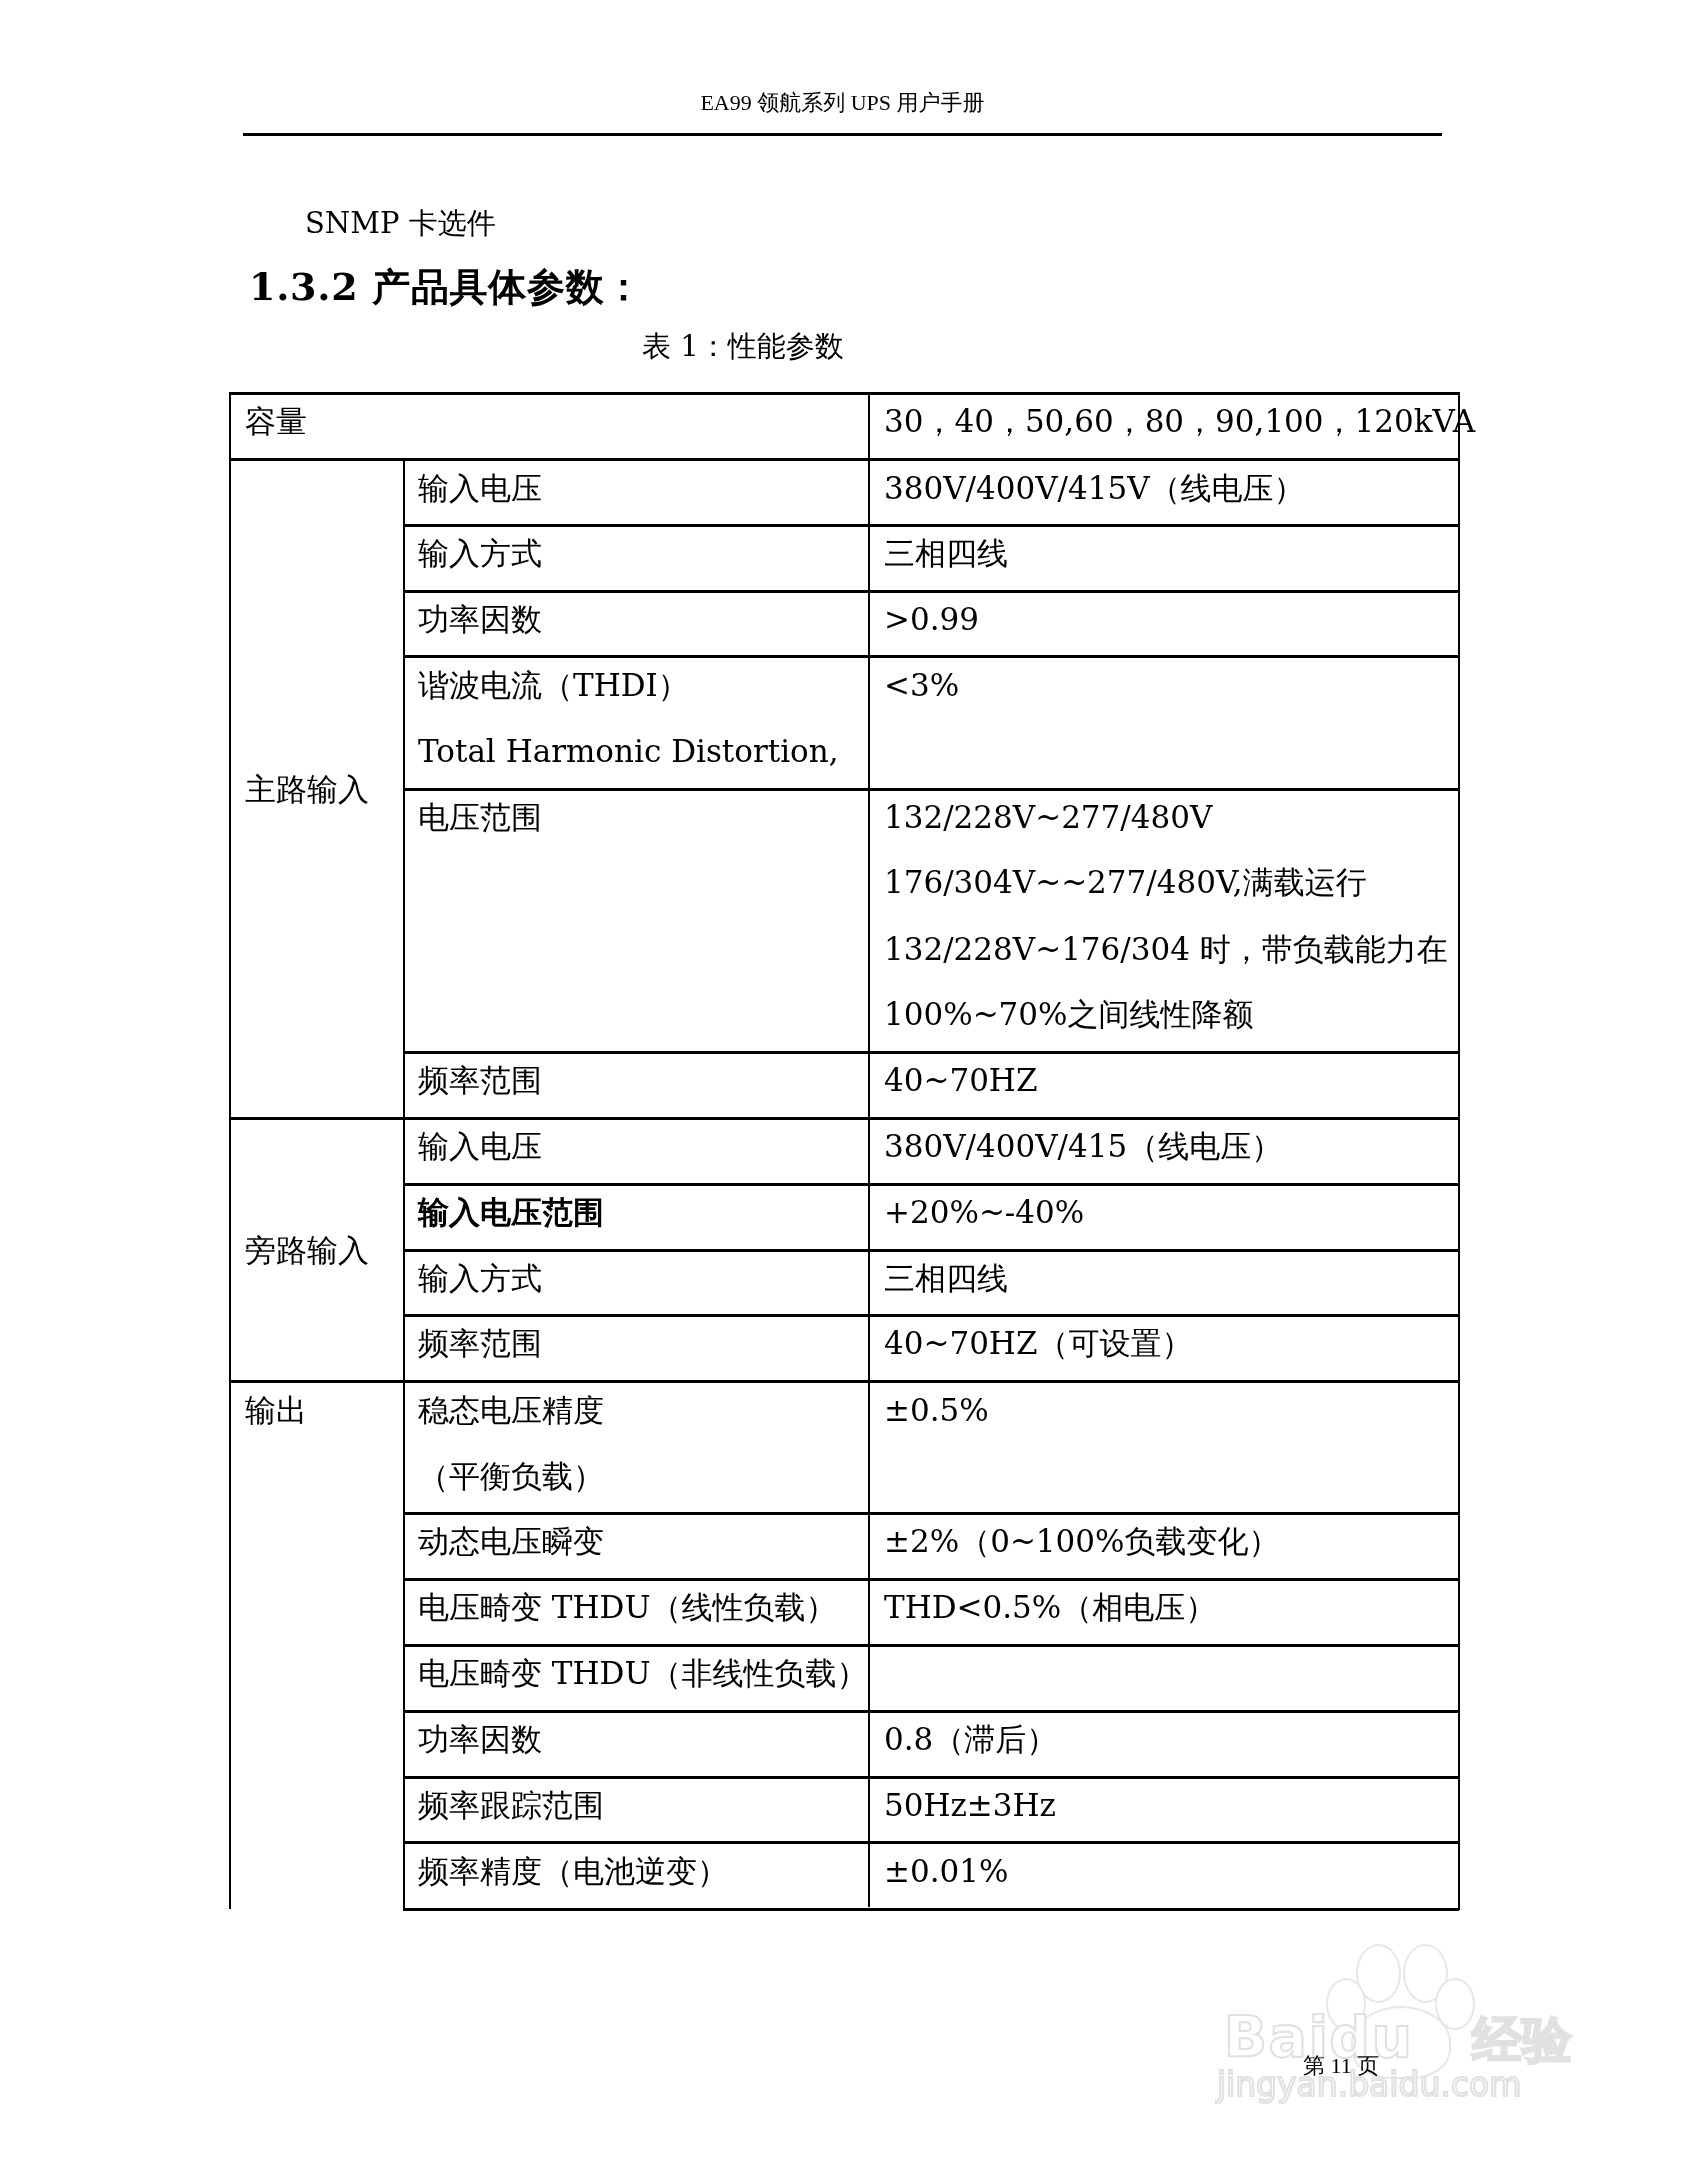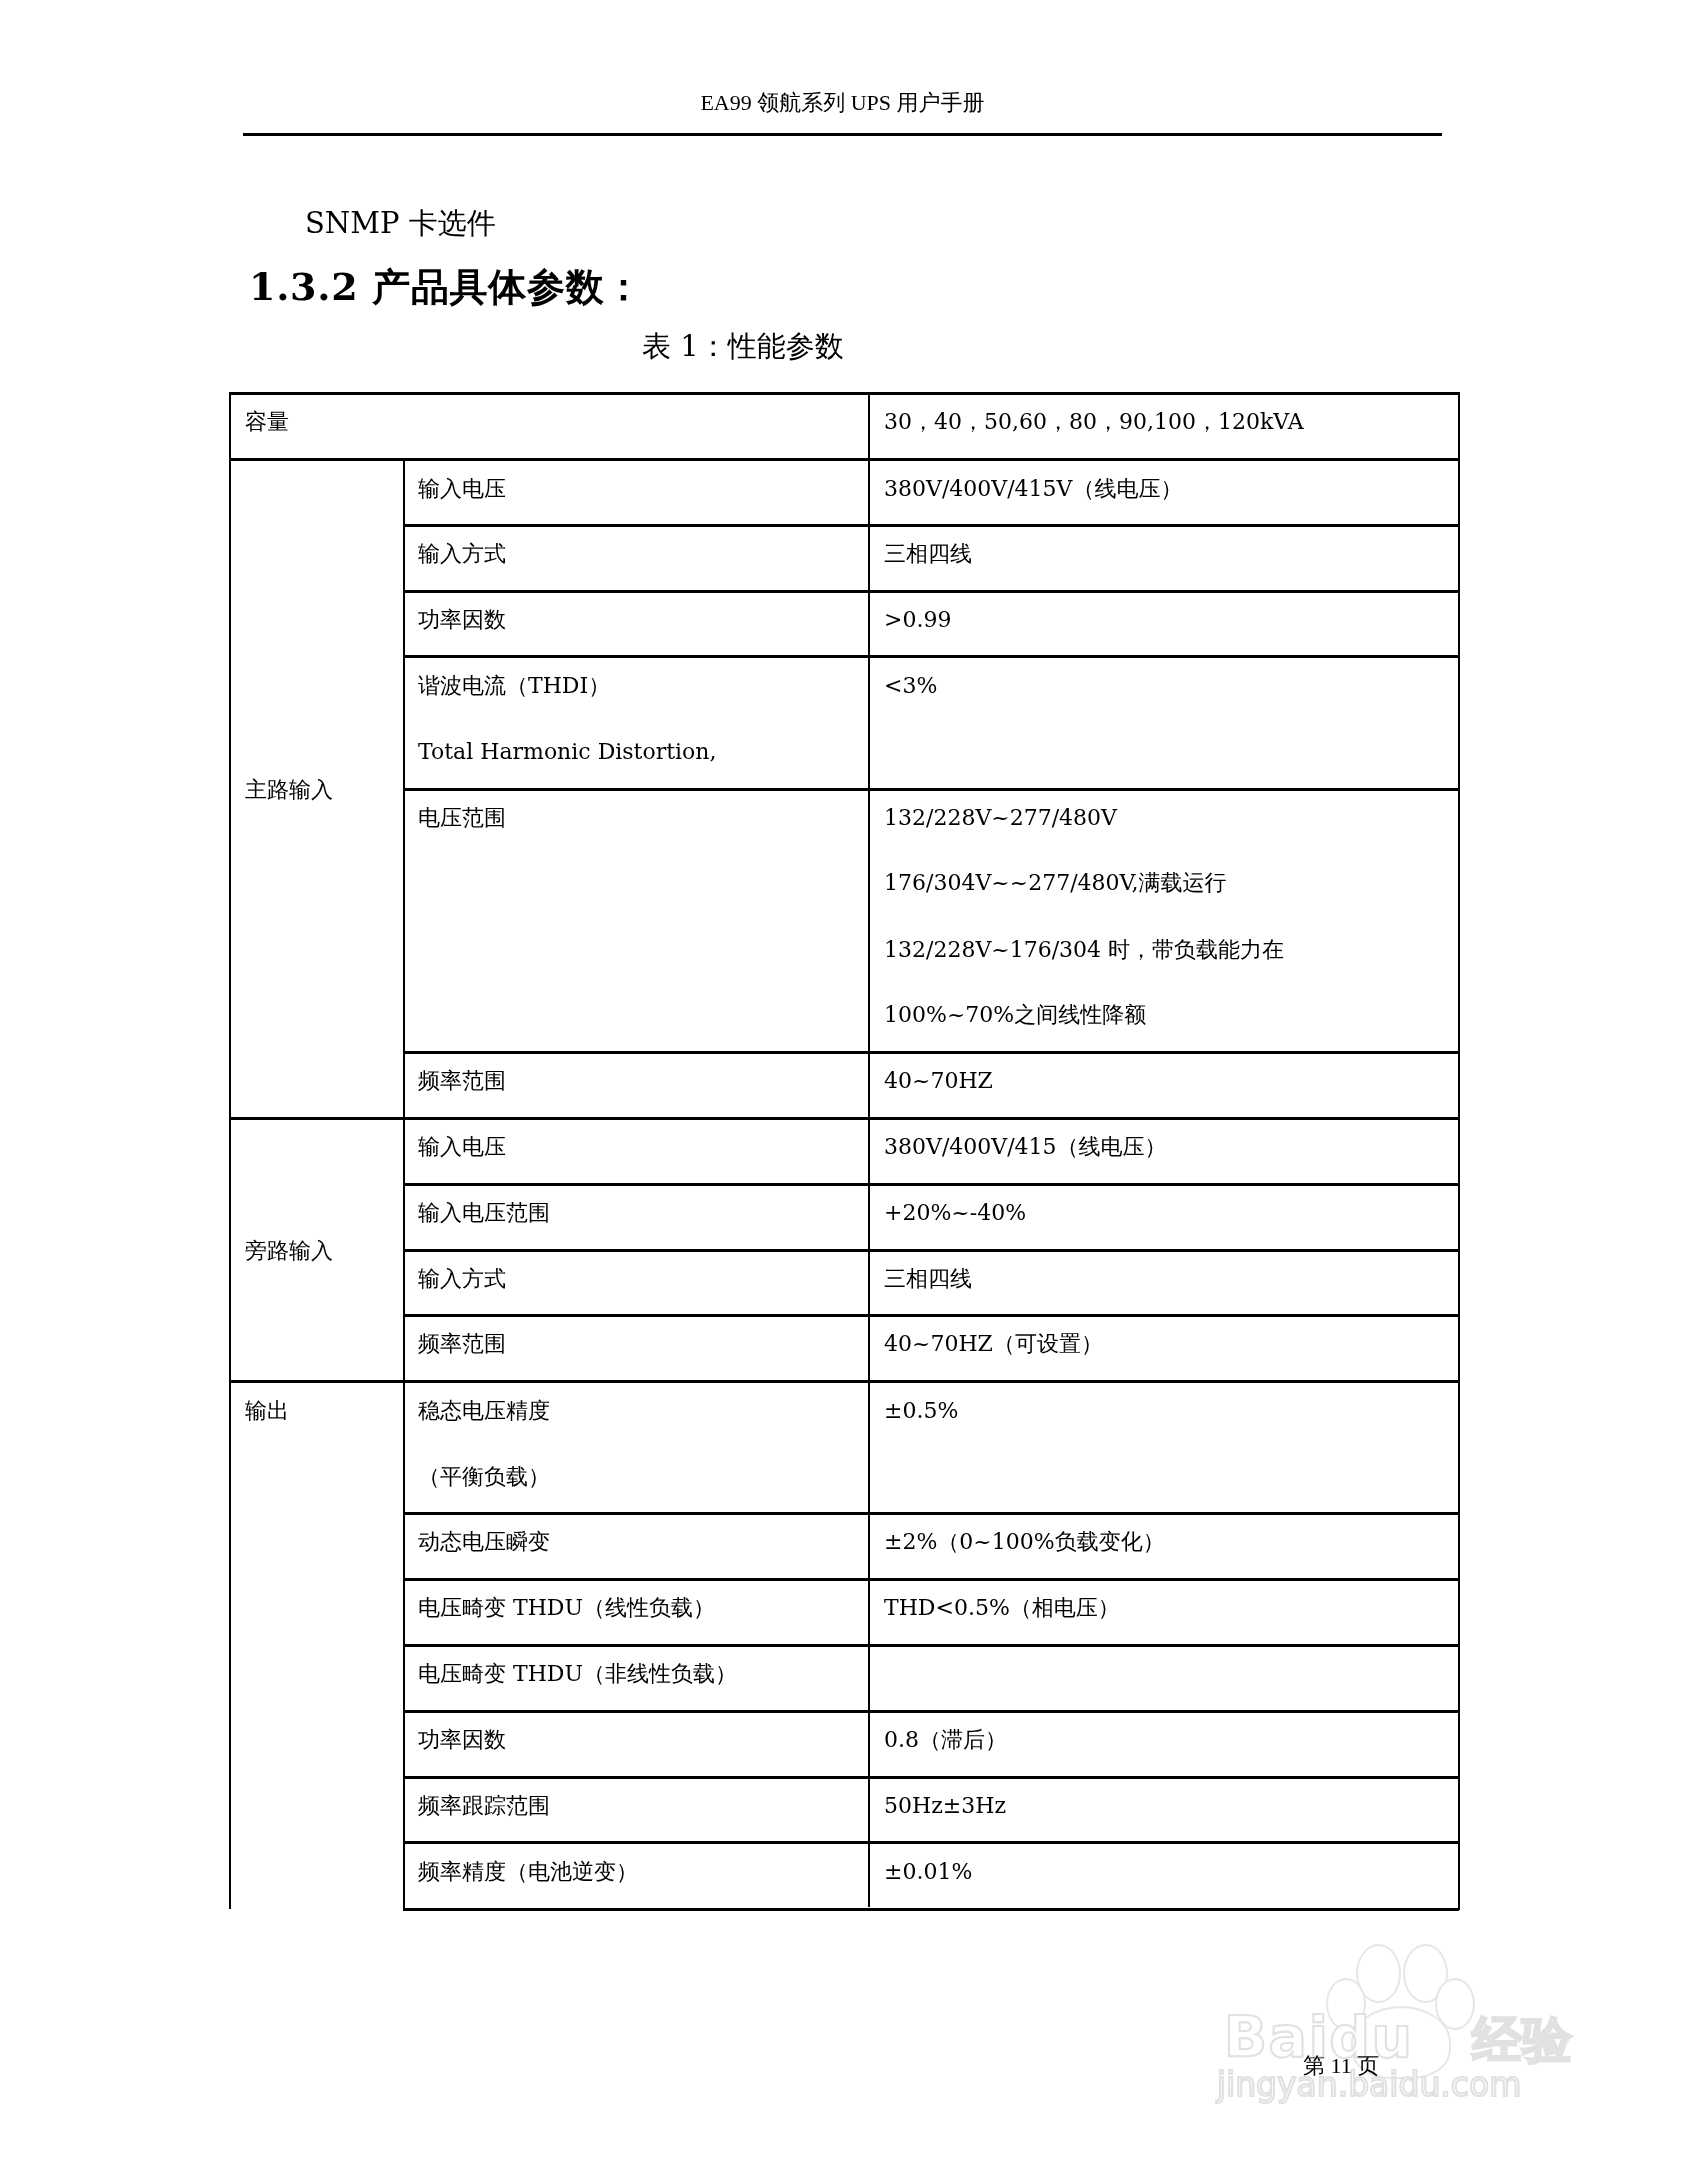--- a/index.html
+++ b/index.html
@@ -12,21 +12,21 @@
     .header-rule { left: 243px; top: 133px; width: 1199px; height: 2.8px; background: #000; }
 
     .snmp-line { left: 305px; top: 204px; font-size: 29px; line-height: 39px; }
     .section-heading { left: 249px; top: 266px; font-size: 38px; line-height: 41px; font-weight: bold; letter-spacing: 0.7px; }
     .table-caption { left: 642px; top: 327px; font-size: 29px; line-height: 39px; }
 
     
     .tbl { left: 0; top: 0; width: 1687px; height: 2183px; pointer-events: none; }
     .line-h { position: absolute; height: 2.8px; background: #000; }
     .line-v { position: absolute; width: 2.1px; background: #000; }
-    .cell-text { position: absolute; font-size: 22px; line-height: 65px; white-space: nowrap; pointer-events: auto; }
+    .cell-text { position: absolute; font-size: 31px; line-height: 65px; white-space: nowrap; pointer-events: auto; }
 
     
     .watermark { left: 1203px; top: 1930px; width: 386px; height: 165px; opacity: 0.35; }
     .wm-paw { position: absolute; border: 2.8px solid #bbb; border-radius: 50%; background: #fff; }
     .wm-text { position: absolute; font-family: "DejaVu Sans", sans-serif; font-weight: bold; color: #fff;
                -webkit-text-stroke: 2.1px #aaa; }
     .page-number { left: 1303px; top: 2052px; font-size: 22px; line-height: 27.6px; }
   </style>
 </head>
 <body>
@@ -65,21 +65,21 @@
     <div class="line-h" style="left: 403px; top: 1051px; width: 1056px;"></div>
     <div class="cell-text" style="left: 418px; top: 1048px;">频率范围</div>
     <div class="cell-text" style="left: 884px; top: 1048px;">40~70HZ</div>
     <div class="cell-text" style="left: 245px; top: 757px;">主路输入</div>
     <div class="line-v" style="left: 403px; top: 458px; height: 661px;"></div>
     <div class="line-v" style="left: 868px; top: 458px; height: 659px;"></div>
     <div class="line-h" style="left: 229px; top: 1117px; width: 1230px;"></div>
     <div class="cell-text" style="left: 418px; top: 1114px;">输入电压</div>
     <div class="cell-text" style="left: 884px; top: 1114px;">380V/400V/415（线电压）</div>
     <div class="line-h" style="left: 403px; top: 1183px; width: 1056px;"></div>
-    <div class="cell-text" style="left: 418px; top: 1180px;">输入电压范围</div>
+    <div class="cell-text" style="left: 418px; top: 1180px; font-weight: bold;">输入电压范围</div>
     <div class="cell-text" style="left: 884px; top: 1180px;">+20%~-40%</div>
     <div class="line-h" style="left: 403px; top: 1249px; width: 1056px;"></div>
     <div class="cell-text" style="left: 418px; top: 1246px;">输入方式</div>
     <div class="cell-text" style="left: 884px; top: 1246px;">三相四线</div>
     <div class="line-h" style="left: 403px; top: 1314px; width: 1056px;"></div>
     <div class="cell-text" style="left: 418px; top: 1311px;">频率范围</div>
     <div class="cell-text" style="left: 884px; top: 1311px;">40~70HZ（可设置）</div>
     <div class="cell-text" style="left: 245px; top: 1218px;">旁路输入</div>
     <div class="line-v" style="left: 403px; top: 1117px; height: 265px;"></div>
     <div class="line-v" style="left: 868px; top: 1117px; height: 263px;"></div>

